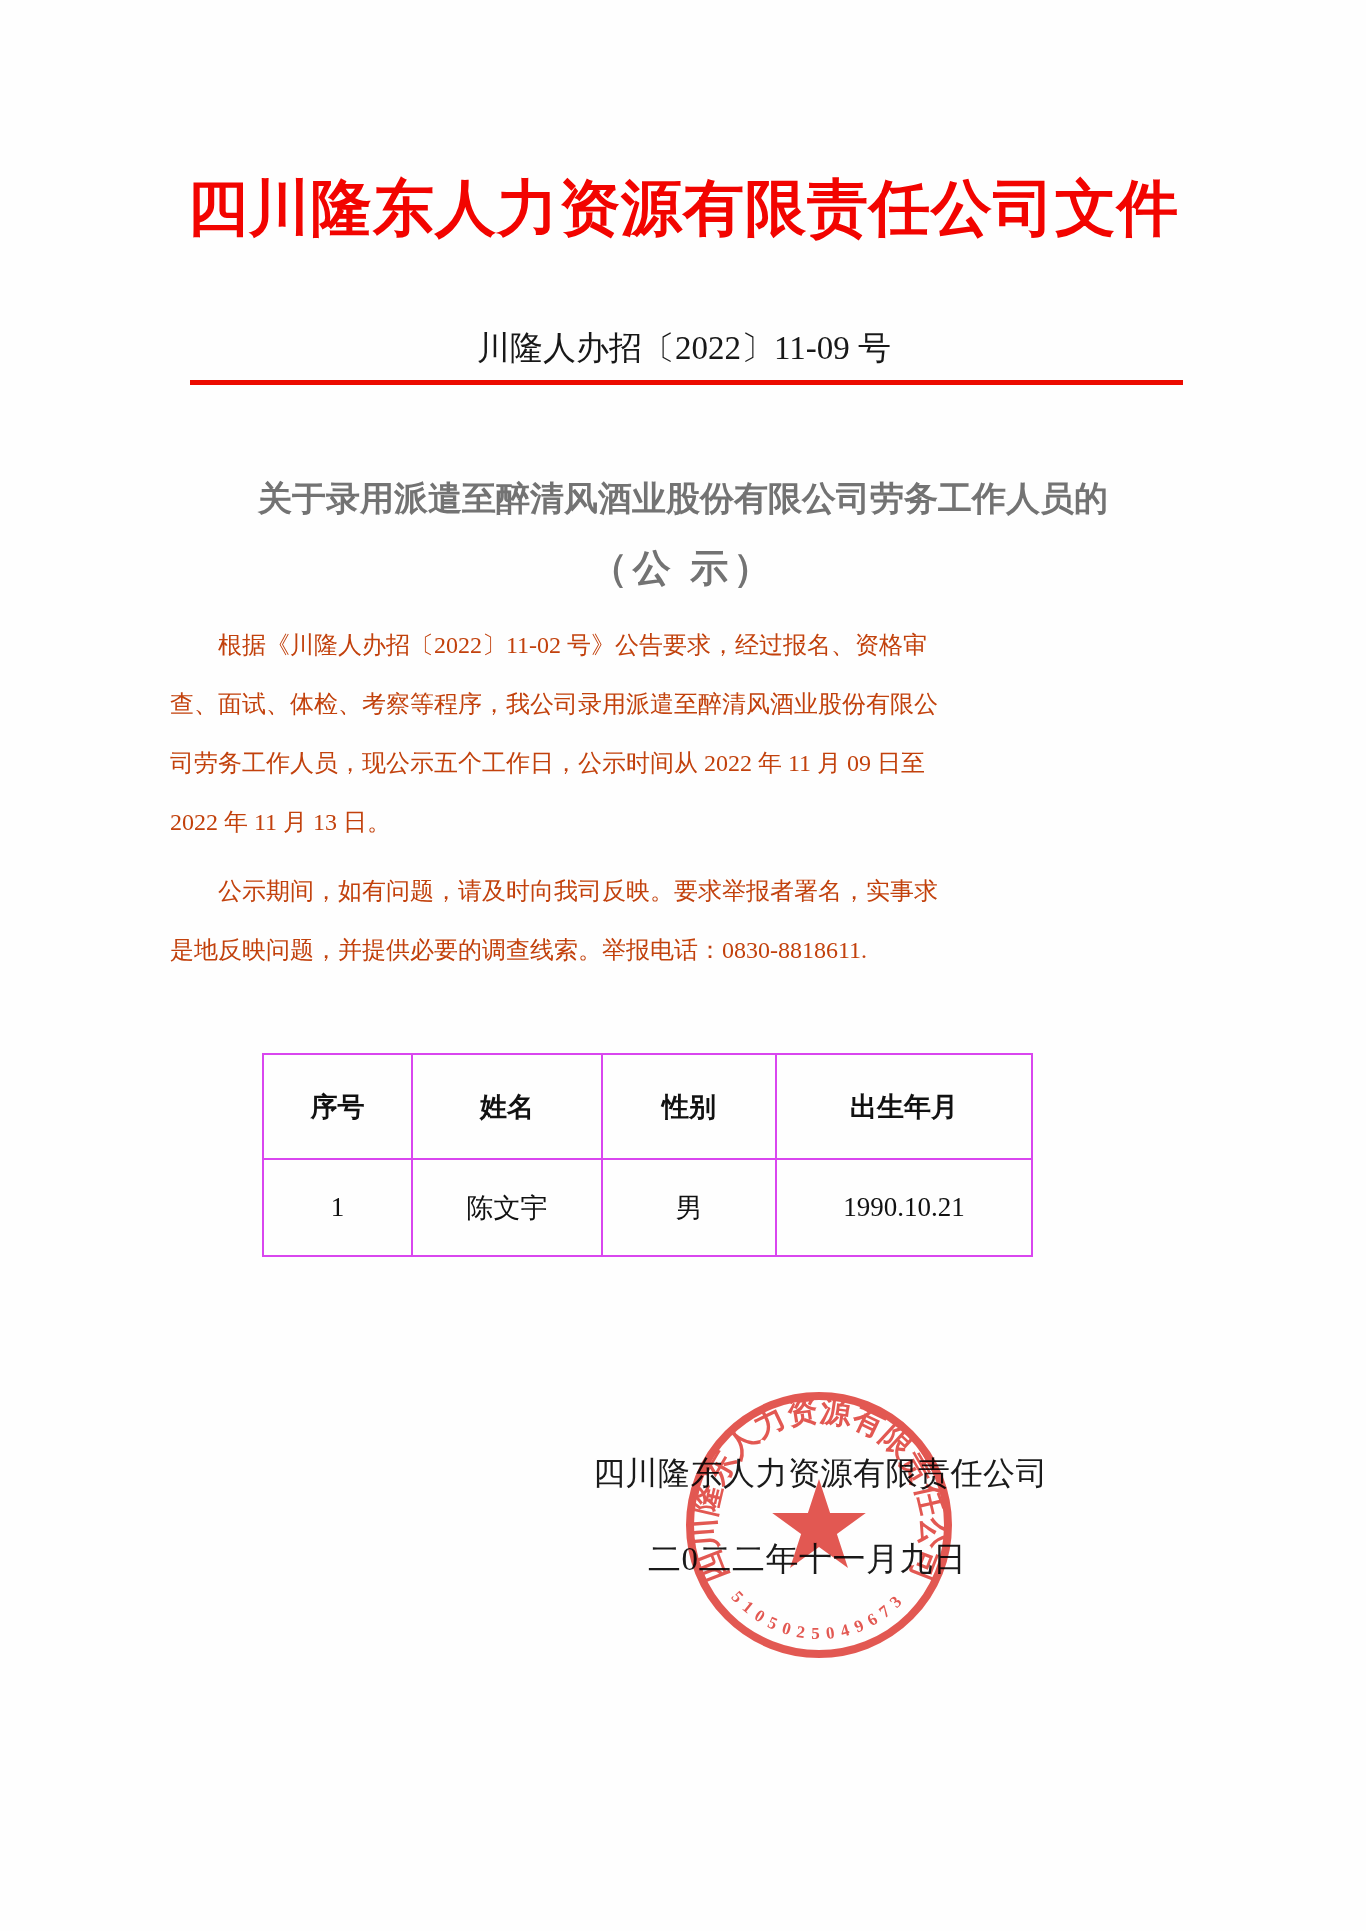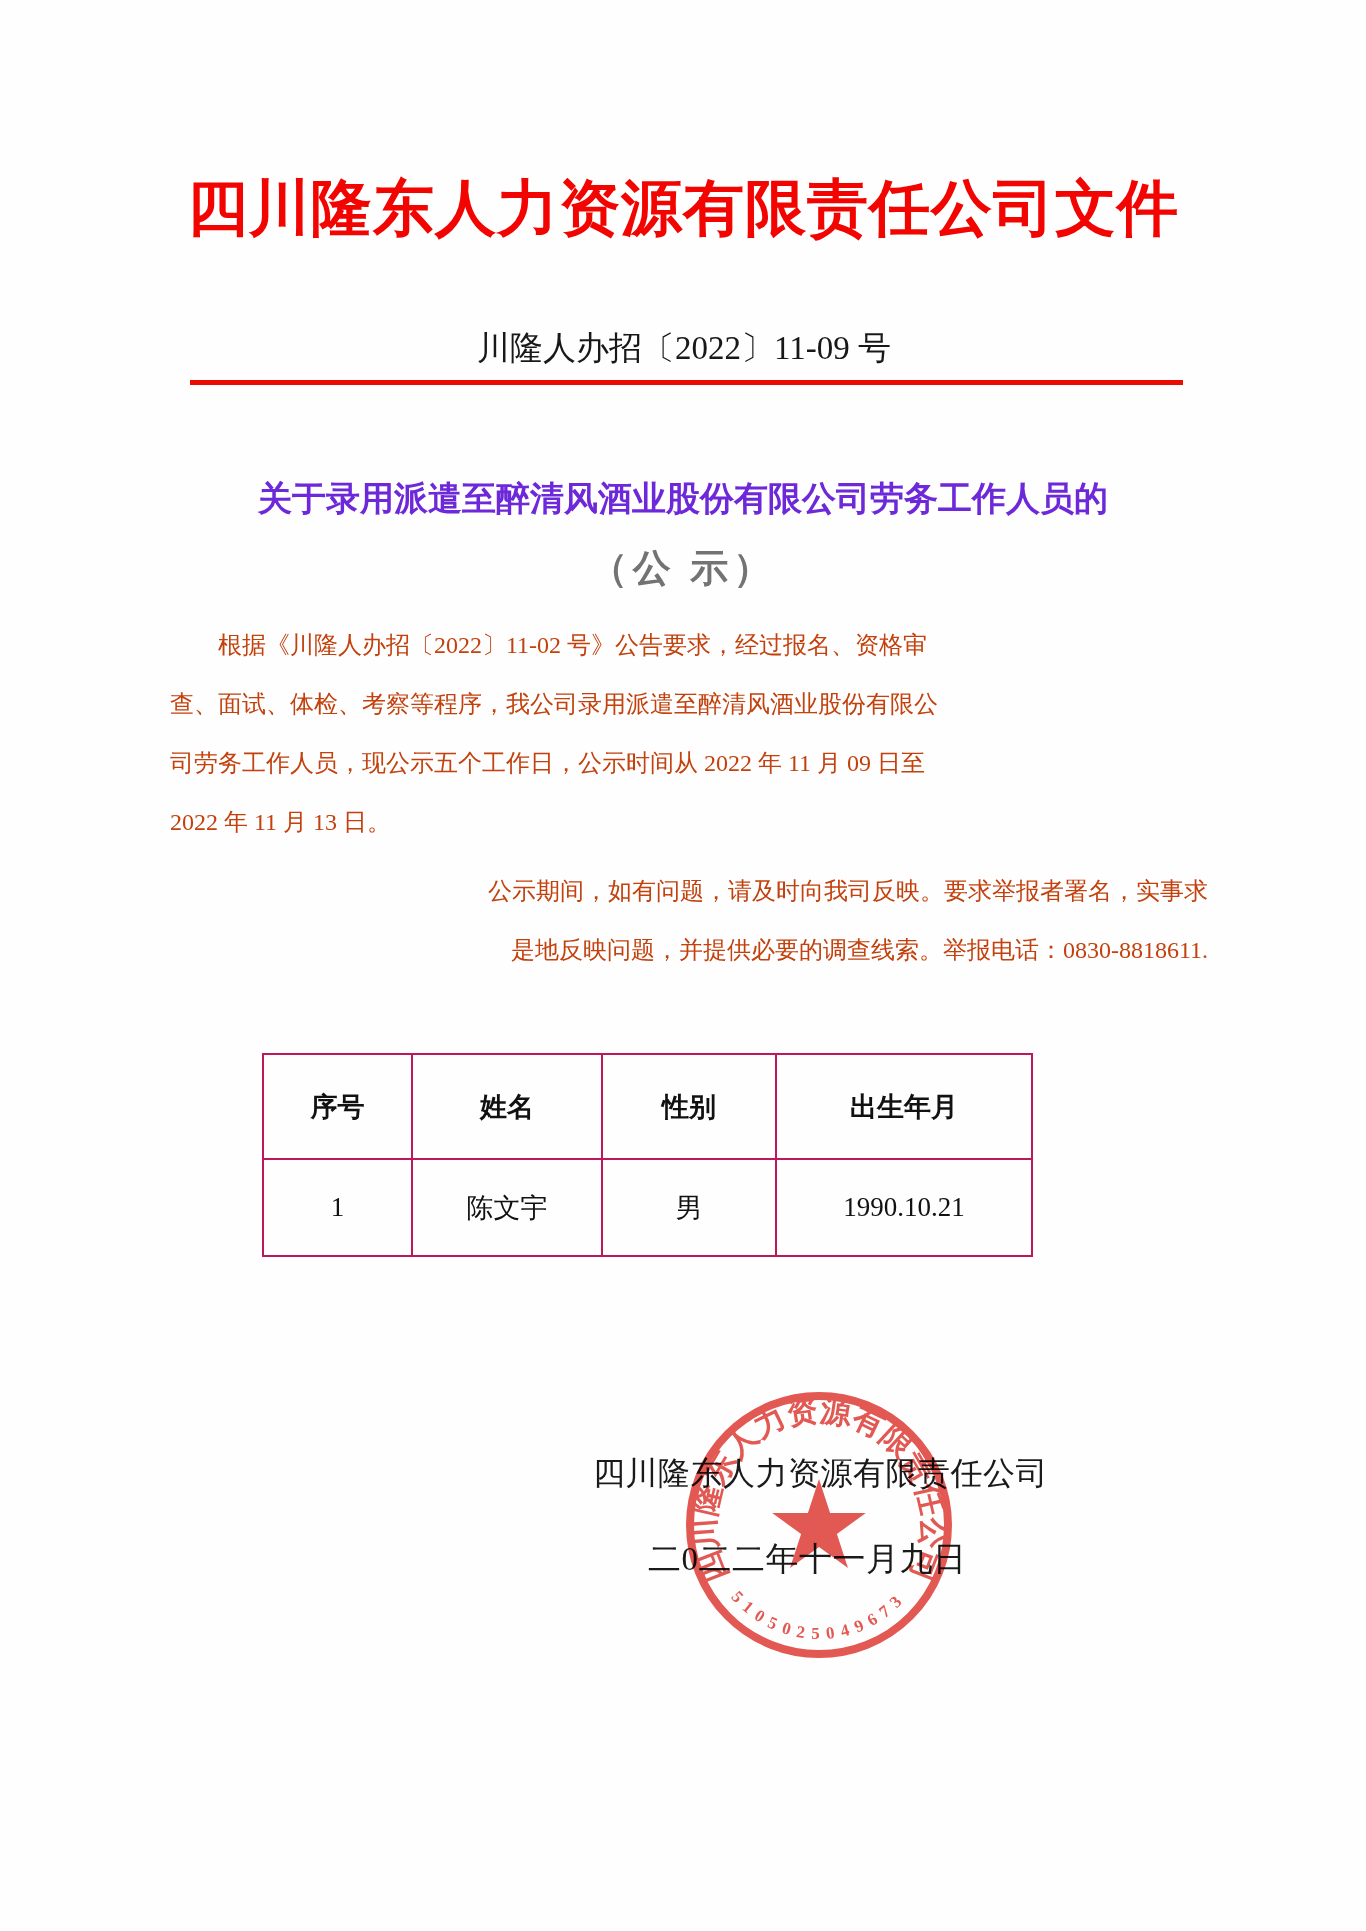--- a/index.html
+++ b/index.html
@@ -25,42 +25,42 @@
     font-size:33px;color:#181818;
   }
   .red-rule{
     position:absolute;top:380px;left:190px;
     width:993px;height:5px;
     background:#ec0b00;
   }
   .doc-title{
     position:absolute;top:476px;left:0;width:100%;
     text-align:center;
-    font-size:34px;font-weight:bold;color:#6d28d9;
+    font-size:34px;font-weight:bold;color:#737373;
   }
   .gongshi{
     position:absolute;top:543px;left:0;width:100%;
     text-align:center;
     font-size:38px;font-weight:bold;
     letter-spacing:5px;
     color:#737373;
   }
   .body-block{
     position:absolute;left:170px;top:616px;width:1038px;
     font-size:24px;line-height:59px;color:#c2410c;
   }
   .para .indent{text-indent:2em;}
-  .para2{margin-top:10px;text-align:right;}
+  .para2{margin-top:10px;}
   .personnel-table{
     position:absolute;left:262px;top:1053px;
     width:769px;height:200px;
     border-collapse:collapse;table-layout:fixed;
   }
   .personnel-table th,.personnel-table td{
-    border:2px solid #be185d;
+    border:2px solid #d946ef;
     text-align:center;vertical-align:middle;
     font-size:27px;color:#111;
     padding:0;
   }
   .personnel-table th{font-weight:bold;height:103px;}
   .personnel-table td{font-weight:normal;height:95px;}
   .col-xh{width:149px;} .col-xm{width:190px;}
   .col-xb{width:174px;} .col-csny{width:256px;}
   .sig-company{
     position:absolute;left:593px;top:1452px;

